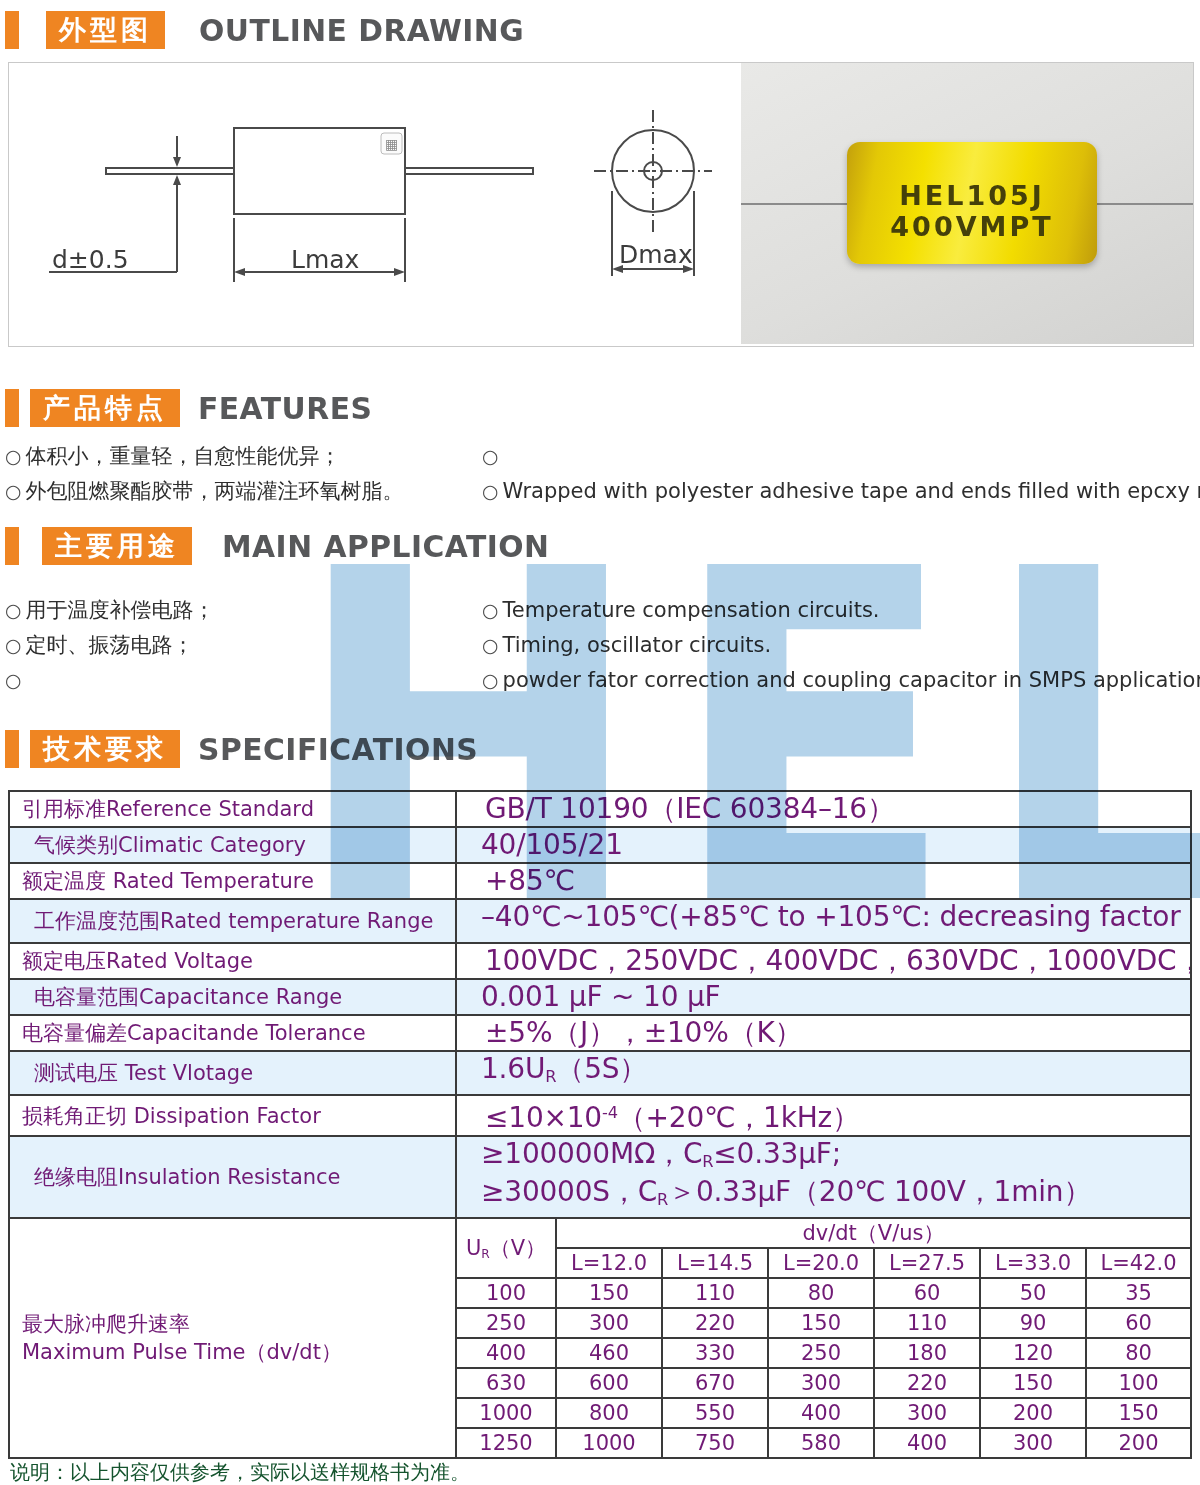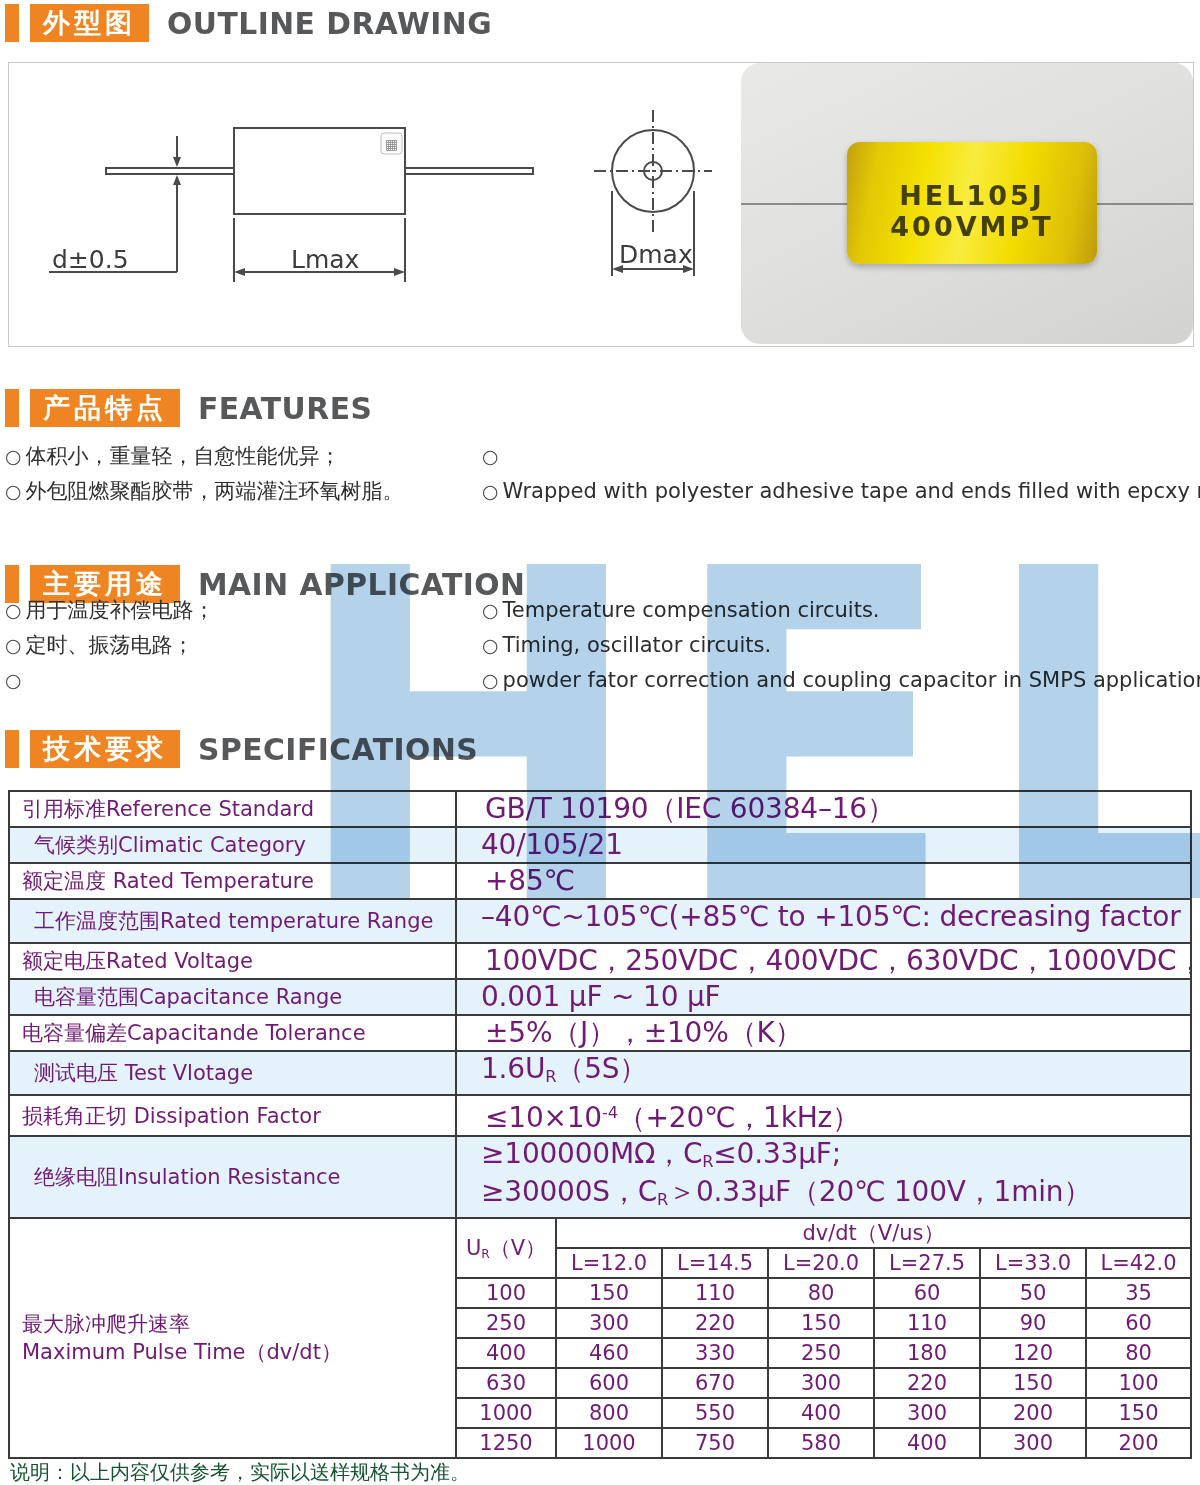--- a/index.html
+++ b/index.html
@@ -24,21 +24,20 @@
   
   .panel{
     position:absolute;left:8px;top:62px;width:1184px;height:283px;
     border:1px solid #c9c9c9;background:#fff;z-index:2;
   }
   .panel svg{position:absolute;left:0;top:0;}
   .photo{
     position:absolute;left:732px;top:0;width:452px;height:281px;
     background:linear-gradient(155deg,#e9e9e7 0%,#dededc 55%,#d2d2d0 100%);
     overflow:hidden;
-    border-radius:19px;
   }
   .wire{position:absolute;left:0;top:140px;width:452px;height:2px;background:#8b8b8b;}
   .capacitor{
     position:absolute;left:106px;top:79px;width:250px;height:122px;border-radius:13px;
     background:linear-gradient(100deg,#c3a00c 0%,#e3c806 12%,#f4e000 30%,#f9ec3e 48%,#f2dc00 68%,#ddbe08 88%,#bf9c0c 100%);
     box-shadow:0 3px 6px rgba(0,0,0,0.25);
   }
   .cap-marking{
     position:absolute;left:0;top:38px;width:100%;text-align:center;
     color:#45400a;font-size:27px;font-weight:bold;letter-spacing:3px;line-height:31px;
@@ -69,21 +68,21 @@
     display:flex;align-items:center;pointer-events:none;
     font-family:"DejaVu Sans",sans-serif;font-weight:bold;font-size:458px;
     letter-spacing:26px;line-height:1;color:var(--watermark-blue);
     mix-blend-mode:multiply;transform:scaleX(0.92);transform-origin:left center;
     white-space:nowrap;
   }
 </style>
 </head>
 <body>
 
-<div class="section-header" style="top:4px;">
+<div class="section-header" style="top:11px;gap:16px;">
   <div class="sh-bar"></div>
   <div class="sh-badge">外型图</div>
   <div class="sh-title">OUTLINE DRAWING</div>
 </div>
 
 <div class="panel">
   <svg width="730" height="281" viewBox="0 0 730 281">
     <g stroke="#4a4a4a" stroke-width="2" fill="none">
 
       <rect x="97" y="105" width="128" height="6" fill="#fff"></rect>
@@ -158,21 +157,21 @@
 <div class="bullet-list" style="left:482px;top:438px;">
     <div class="bullet-item">
       <span class="bullet">○</span>
     </div>
     <div class="bullet-item">
       <span class="bullet">○</span>
       <span>Wrapped with polyester adhesive tape and ends filled with epcxy resin.</span>
     </div>
   </div>
 
-<div class="section-header" style="top:565px;">
+<div class="section-header" style="top:527px;gap:12px;">
   <div class="sh-bar"></div>
   <div class="sh-badge">主要用途</div>
   <div class="sh-title">MAIN APPLICATION</div>
 </div>
 
 <div class="bullet-list" style="left:5px;top:592px;">
     <div class="bullet-item">
       <span class="bullet">○</span>
       <span>用于温度补偿电路；</span>
     </div>

